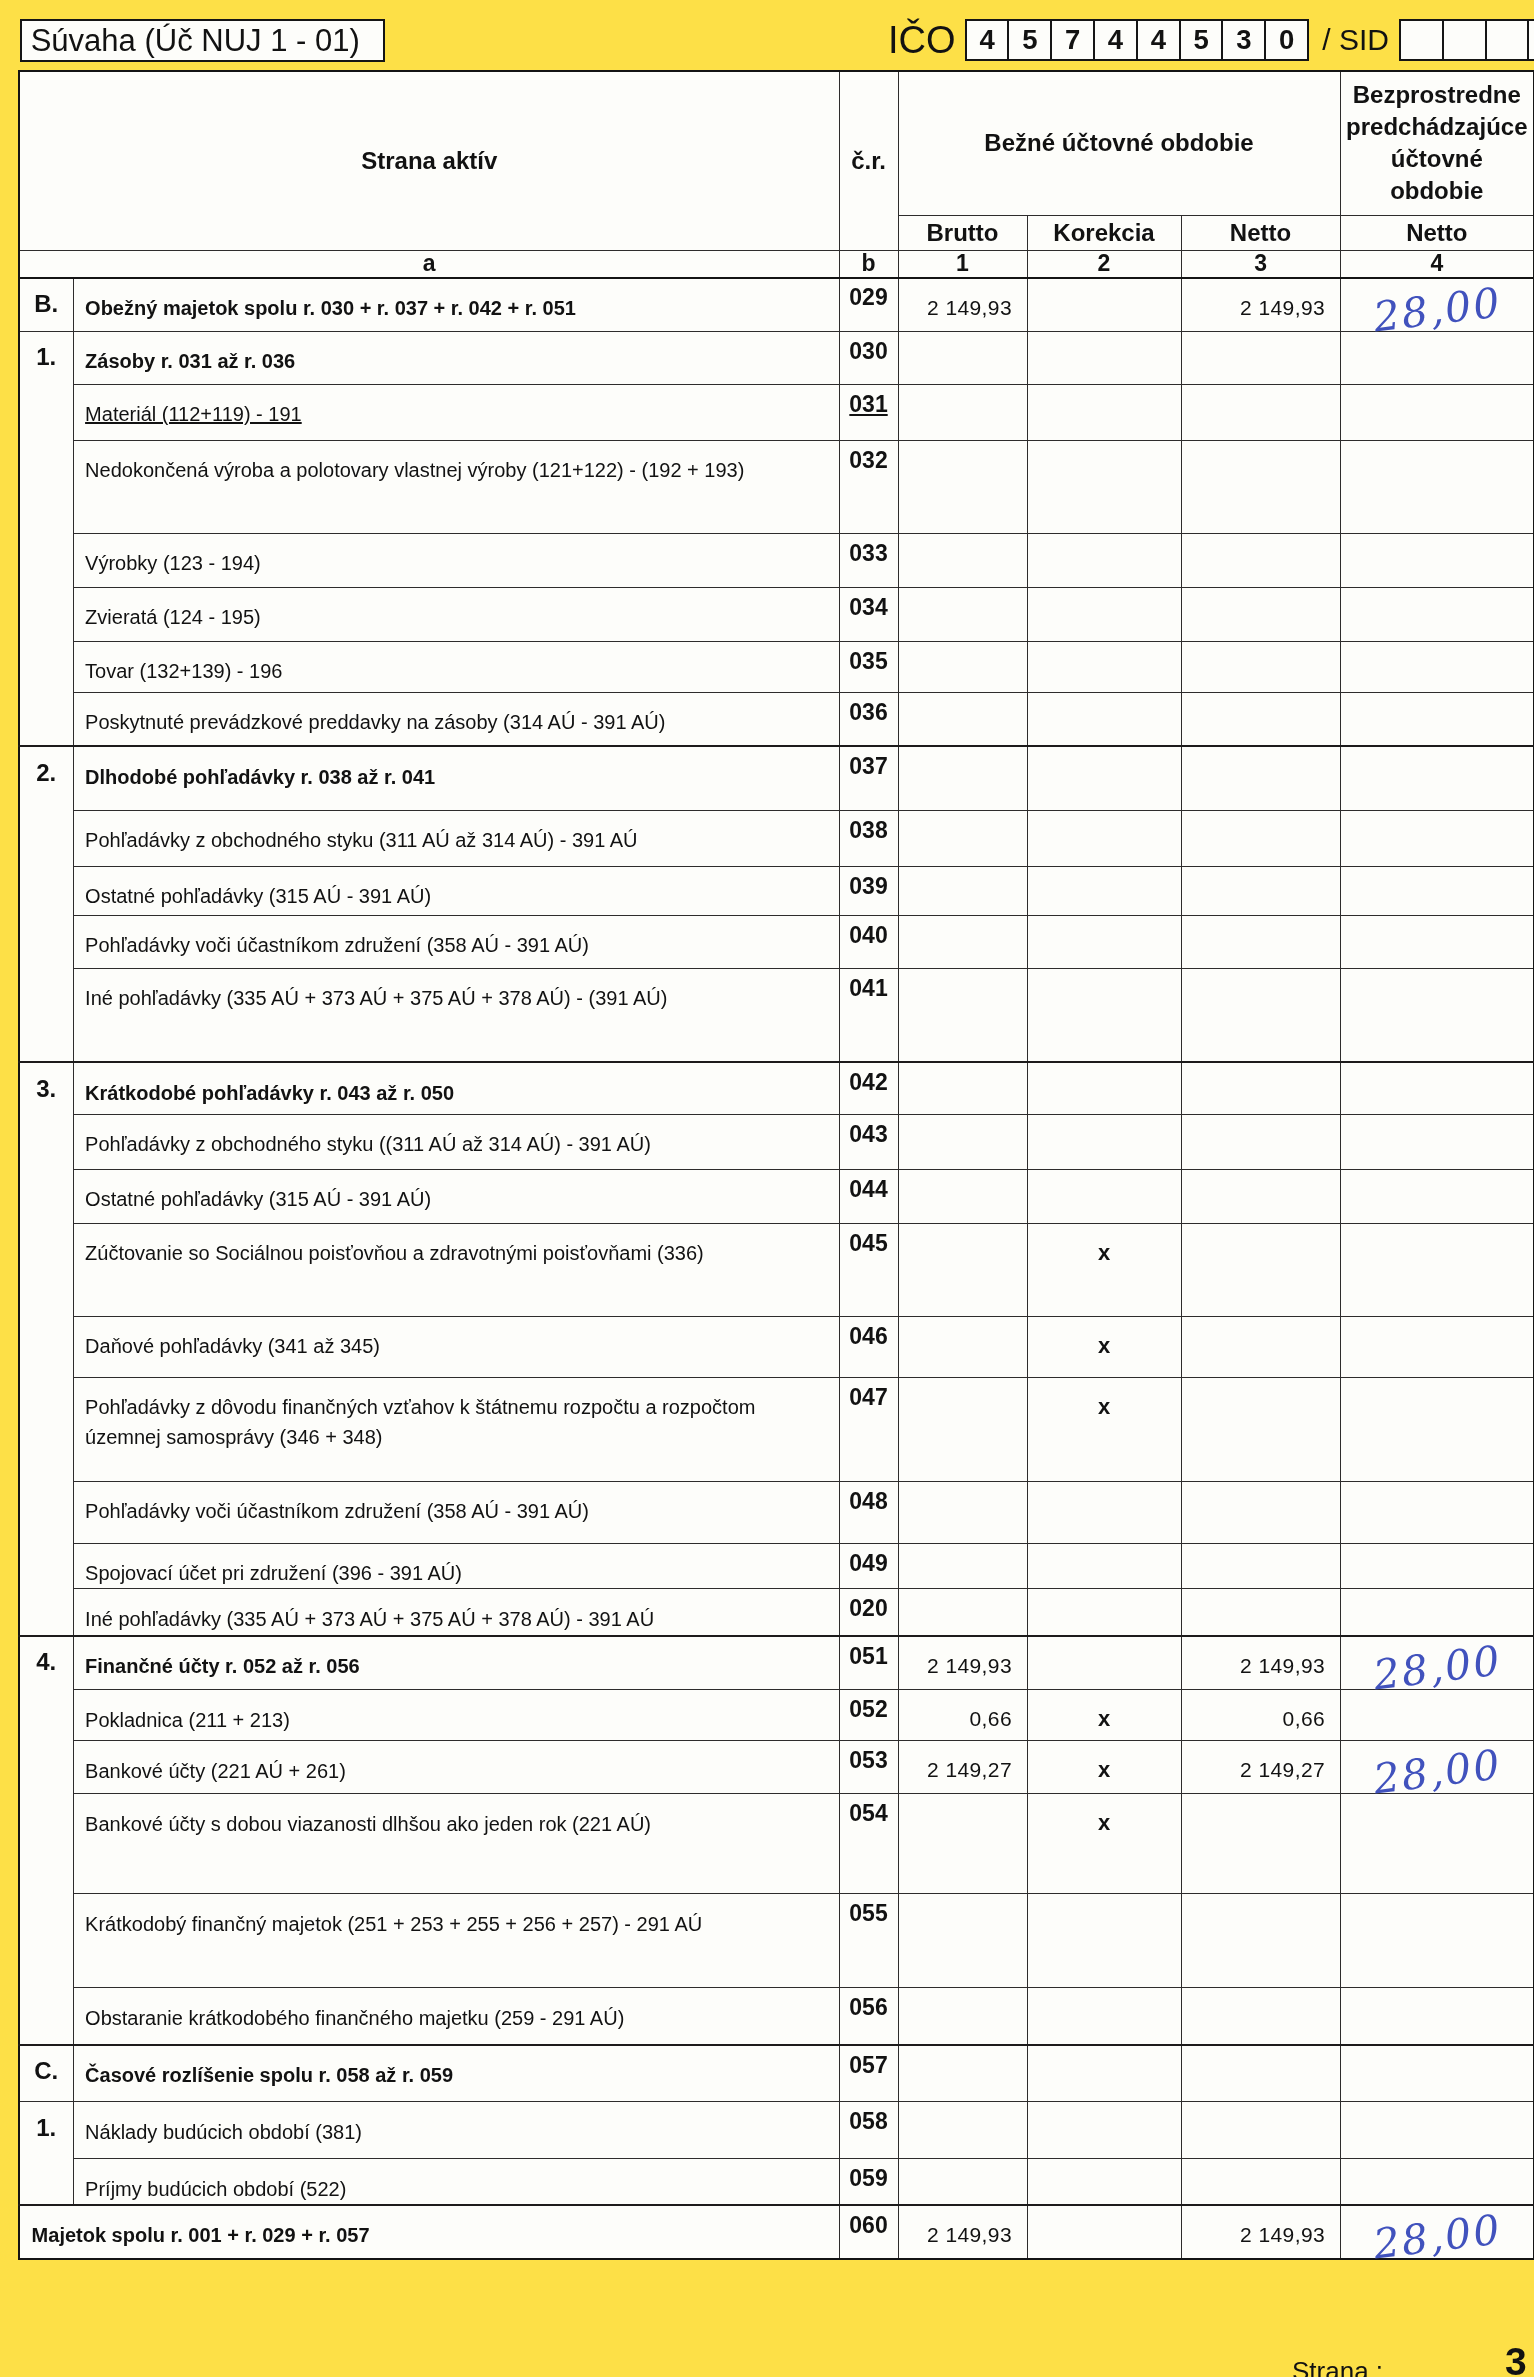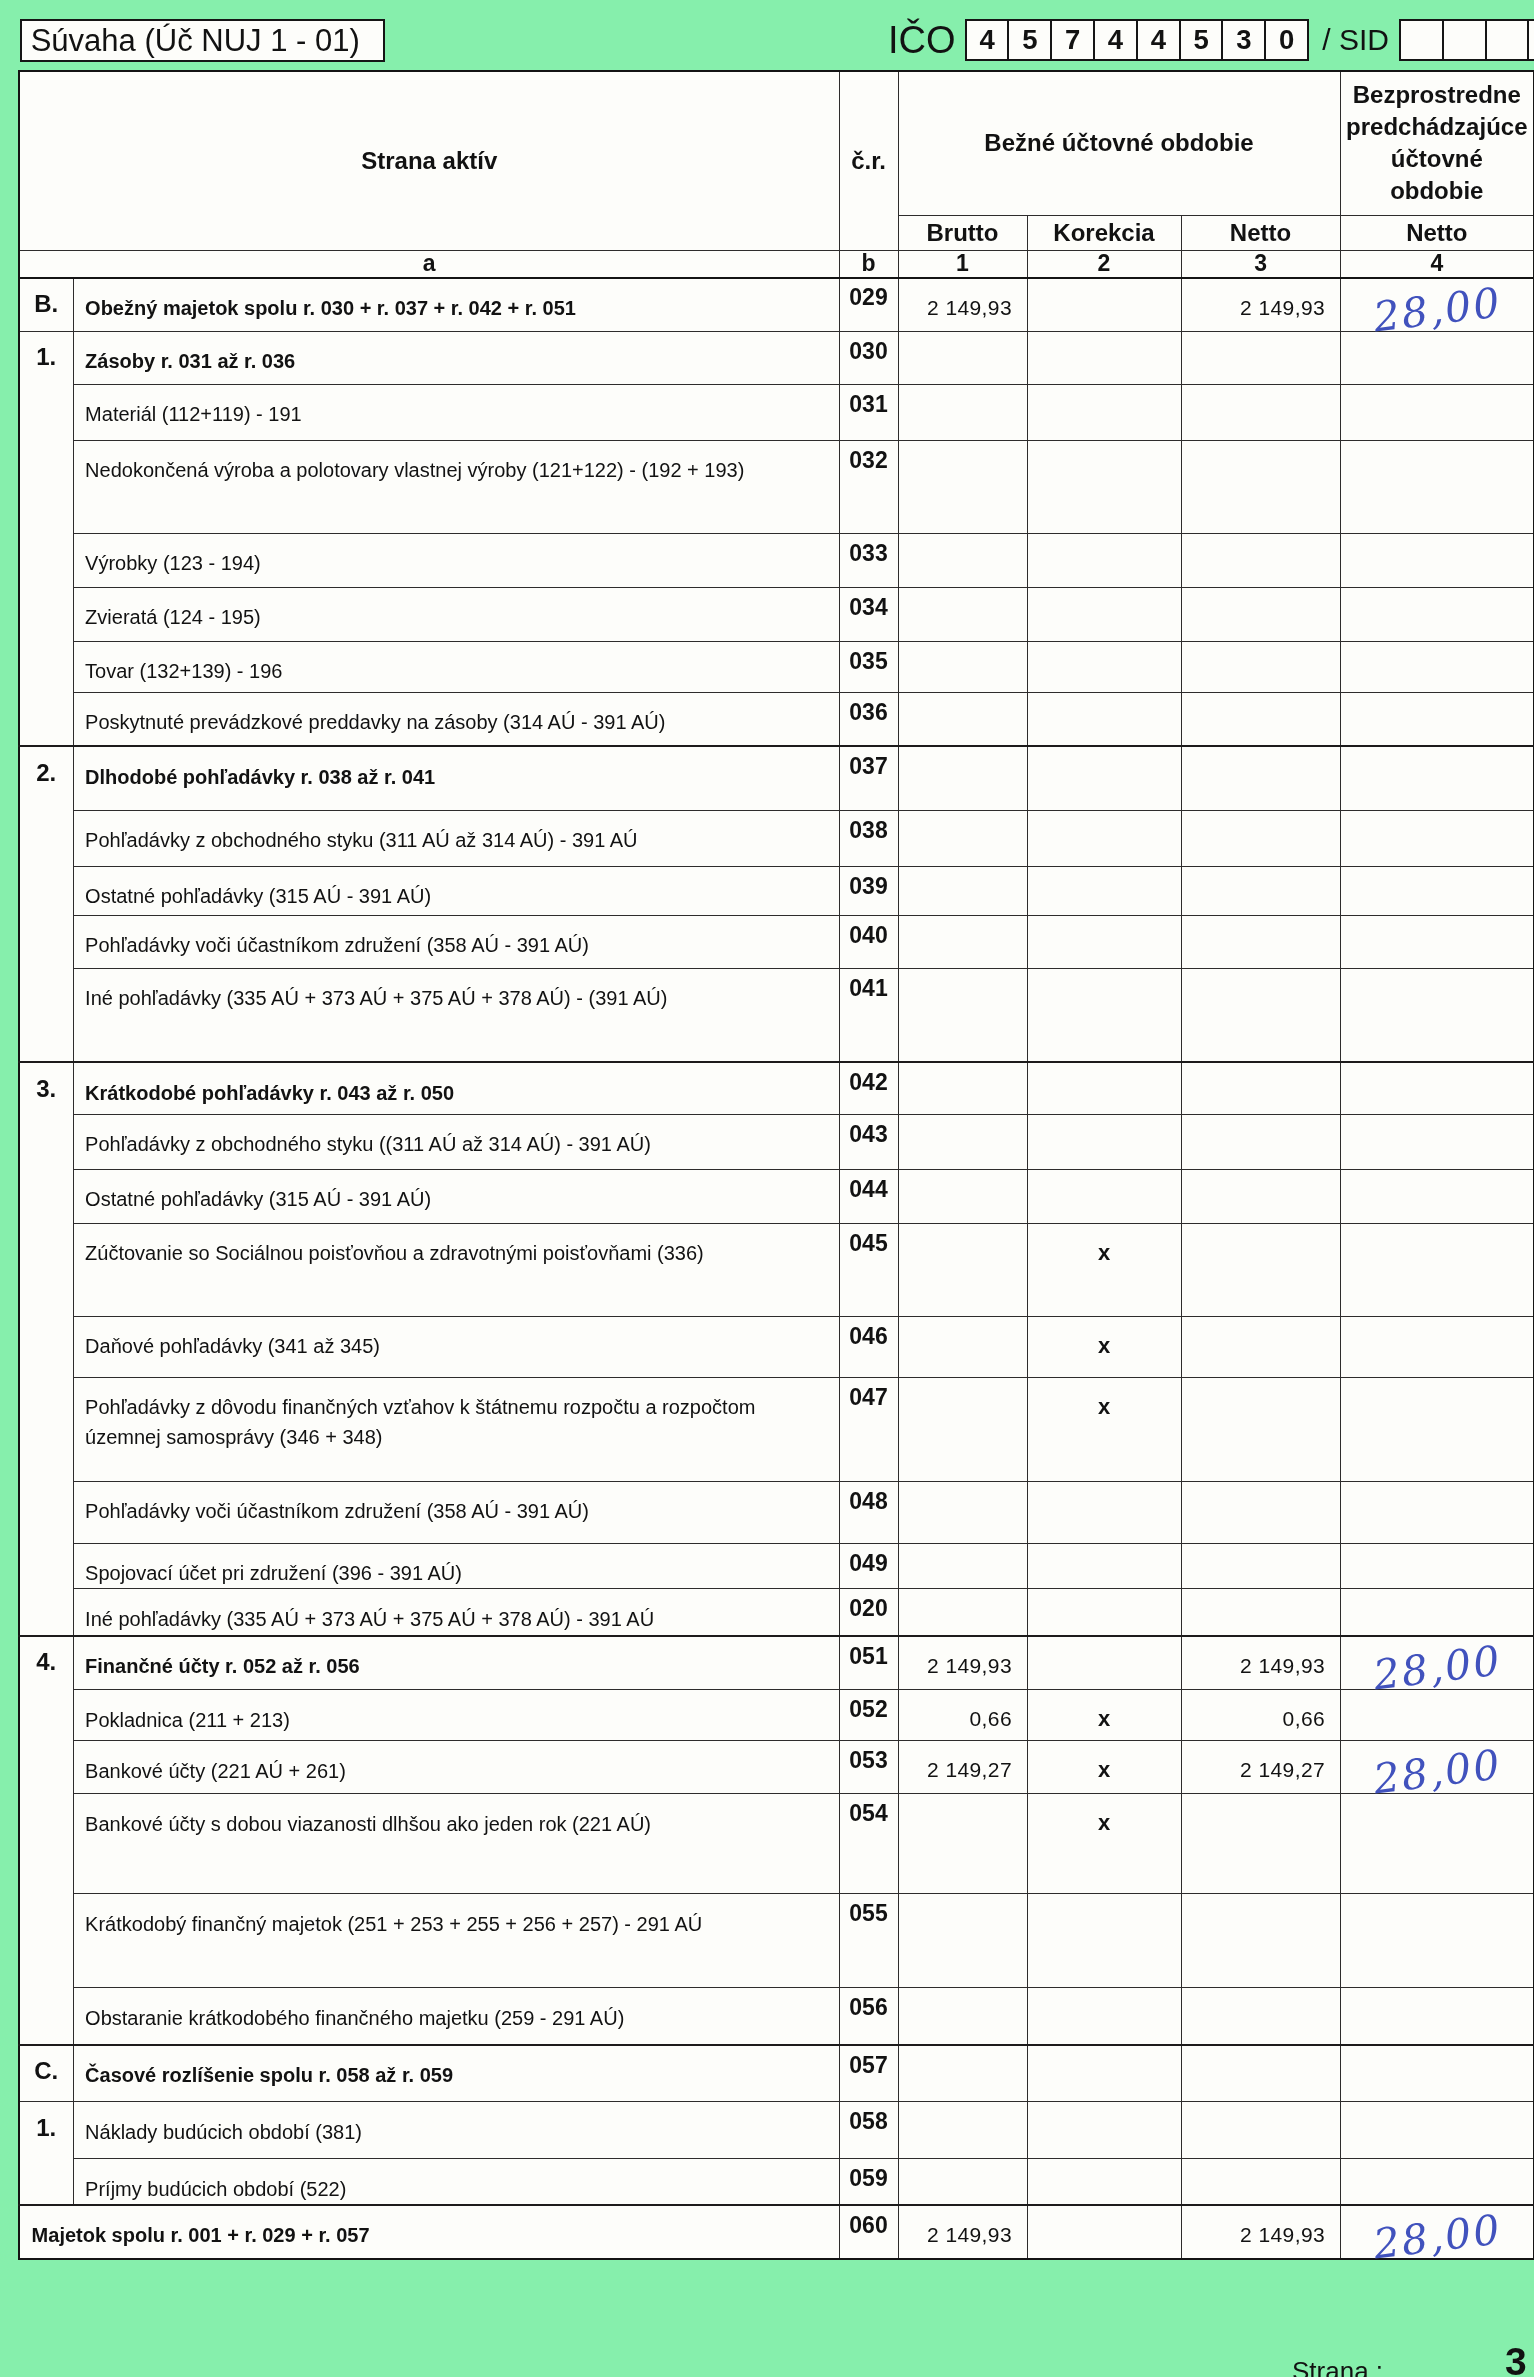--- a/index.html
+++ b/index.html
@@ -1,19 +1,19 @@
 <!DOCTYPE html>
 <html style="font-size:11.6px"><head>
 <meta charset="utf-8">
 <style>
   html,body{margin:0;padding:0;background:#d8d8d4;}
   .page{
     position:relative;
     width:1534px;height:2377px;
-    background:#86efac;
+    background:#fde047;
     overflow:hidden;
     font-family:"Liberation Sans", sans-serif;
     color:#121212;
   }
   
   .title-box{
     position:absolute;left:20px;top:19px;
     width:352px;height:39px;
     border:2.2px solid #151515;
     background:#fdfdfa;
@@ -168,21 +168,21 @@
         </tr>
         <tr style="height: 53px;">
           <td class="mk" rowspan="7">1.</td>
           <td class="label b">Zásoby r. 031 až r. 036</td>
           <td class="line">030</td>
           <td class="val"></td>
           <td class="kor"></td>
           <td class="val"></td>
           <td class="prev"></td>
         </tr>
-        <tr style="height: 56px;">
+        <tr style="height: 56px; text-decoration: underline;">
           <td class="label">Materiál (112+119) - 191</td>
           <td class="line">031</td>
           <td class="val"></td>
           <td class="kor"></td>
           <td class="val"></td>
           <td class="prev"></td>
         </tr>
         <tr style="height: 93px;">
           <td class="label">Nedokončená výroba a polotovary vlastnej výroby (121+122) - (192 + 193)</td>
           <td class="line">032</td>

